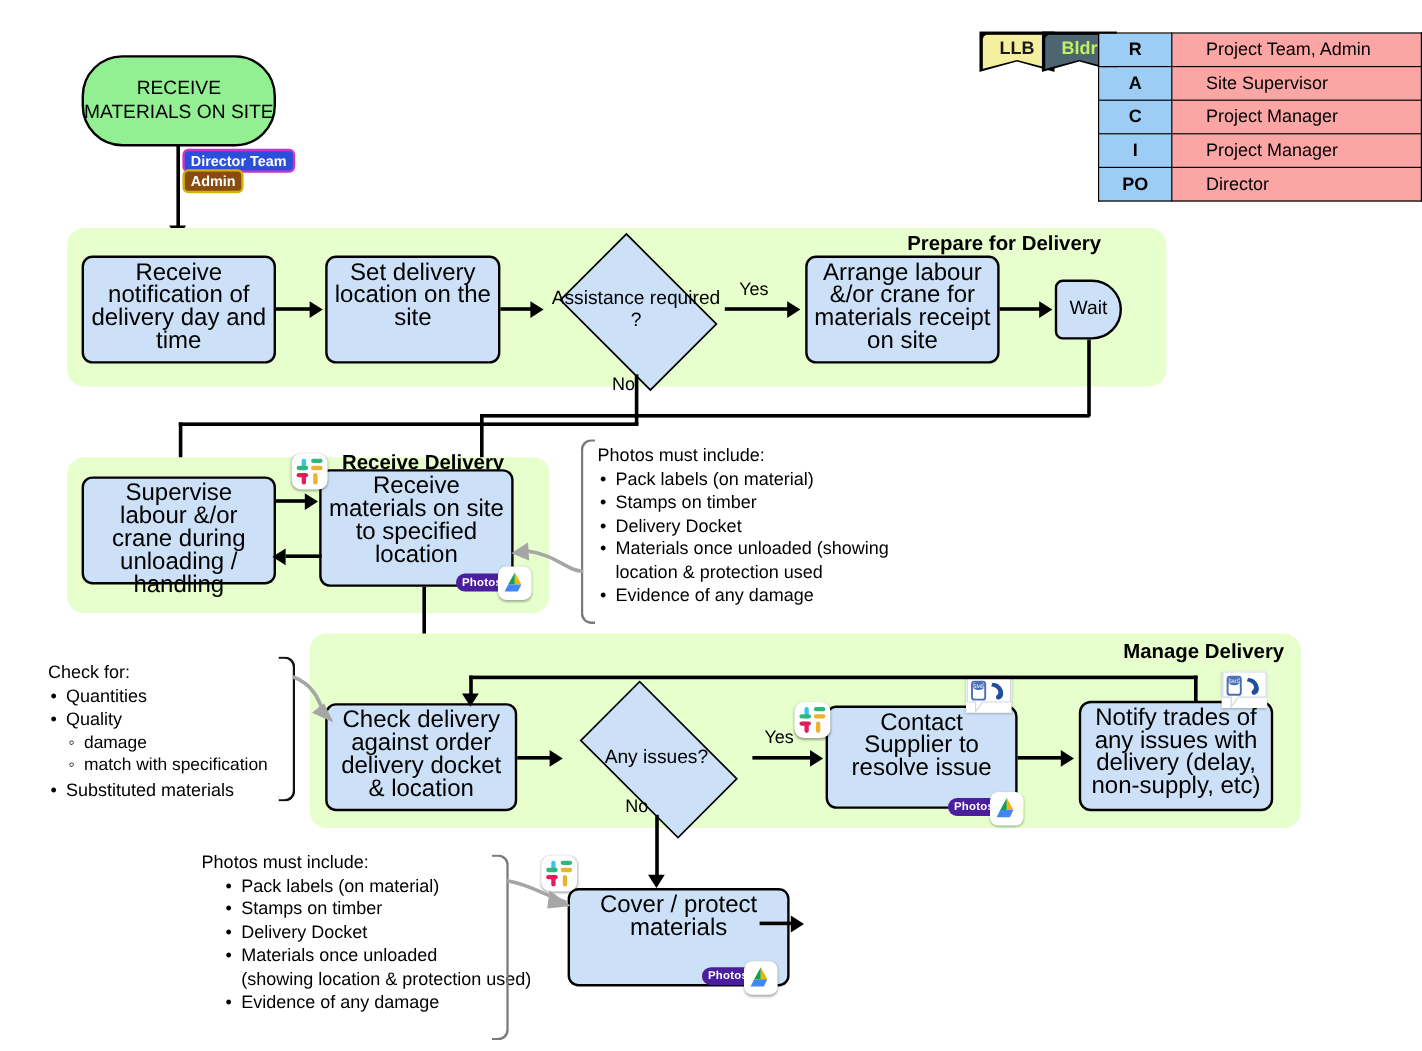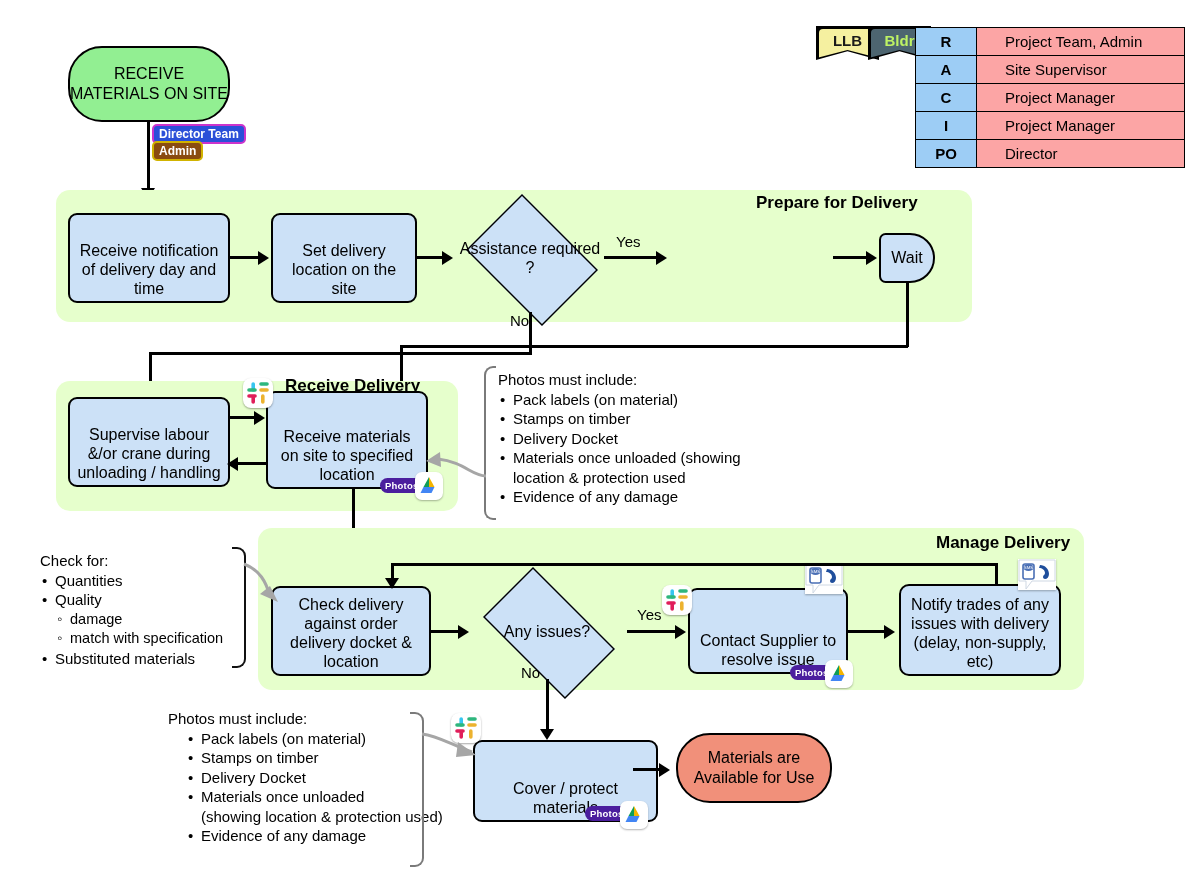--- a/index.html
+++ b/index.html
@@ -7,22 +7,22 @@
   #canvas{position:relative;width:1185px;height:876px;overflow:hidden;}
   .abs{position:absolute;box-sizing:border-box;}
 
   
   .lane{background:#e6ffcc;border-radius:14px;}
   .lane-title{font-weight:bold;font-size:17px;color:#000;white-space:nowrap;}
 
   
   .proc{
     background:#cce1f7;border:2.5px solid #000;border-radius:9px;
-    display:flex;align-items:flex-end;justify-content:center;text-align:center;
-    font-size:16px;line-height:19px;padding:3px 5px;
+    display:flex;align-items:flex-start;justify-content:center;text-align:center;
+    font-size:20px;line-height:19px;padding:3px 5px;
   }
   .terminator{
     background:#92ef92;border:2.5px solid #000;border-radius:34px;
     display:flex;align-items:center;justify-content:center;text-align:center;
     font-size:16px;line-height:20px;
   }
   .terminator.end{background:#f1907a;}
   .diamond-wrap{display:flex;align-items:center;justify-content:center;}
   .diamond-shape{
     position:absolute;left:0;top:0;width:100%;height:100%;
@@ -156,20 +156,23 @@
   <div class="abs arrow arr-r" style="left:442px;top:251px;"></div>
 
   <div class="abs diamond-wrap" style="left:456px;top:204px;width:148px;height:108px;">
     <div class="diamond-shape"></div>
     <div class="diamond-text">Assistance required ?</div>
   </div>
   <div class="abs edge-lbl" style="left:616px;top:233px;">Yes</div>
   <div class="abs ln lnh" style="left:604px;top:256px;width:57px;"></div>
   <div class="abs arrow arr-r" style="left:656px;top:251px;"></div>
 
+  <div class="abs proc" style="left:671px;top:213px;width:162px;height:90px;">
+    <span>Arrange labour &amp;/or crane for materials receipt on site</span>
+  </div>
   <div class="abs ln lnh" style="left:833px;top:256px;width:38px;"></div>
   <div class="abs arrow arr-r" style="left:866px;top:251px;"></div>
 
   <div class="abs waitnode" style="left:879px;top:233px;width:56px;height:50px;">
     <span>Wait</span>
   </div>
 
   <div class="abs edge-lbl" style="left:510px;top:312px;">No</div>
   <div class="abs ln lnv" style="left:529px;top:312px;height:42px;"></div>
   <div class="abs ln lnh" style="left:149px;top:352px;width:383px;"></div>
@@ -352,23 +355,20 @@
     <svg width="28" height="28" viewBox="0 0 28 28" aria-hidden="true">
       <polygon points="14,5 8.5,15 14,15" fill="#0F9D58"></polygon>
       <polygon points="14,5 19.5,15 14,15" fill="#F4B400"></polygon>
       <polygon points="8.5,15 5.5,21 16.5,21 19.5,15" fill="#4285F4"></polygon>
     </svg>
   </div>
 
   <div class="abs ln lnh" style="left:633px;top:768px;width:30px;"></div>
   <div class="abs arrow arr-r" style="left:659px;top:763px;"></div>
 
-  <div class="abs terminator end" style="left:676px;top:733px;width:156px;height:70px;">
-    <span>Materials are Available for Use</span>
-  </div>
 
   <div class="abs note" style="left:168px;top:709px;">
     <div class="hdr">Photos must include:</div>
     <ul style="padding-left:18px;">
       <li class="b1">Pack labels (on material)</li>
       <li class="b1">Stamps on timber</li>
       <li class="b1">Delivery Docket</li>
       <li class="b1">Materials once unloaded</li>
       <li class="cont">(showing location &amp; protection used)</li>
       <li class="b1">Evidence of any damage</li>

